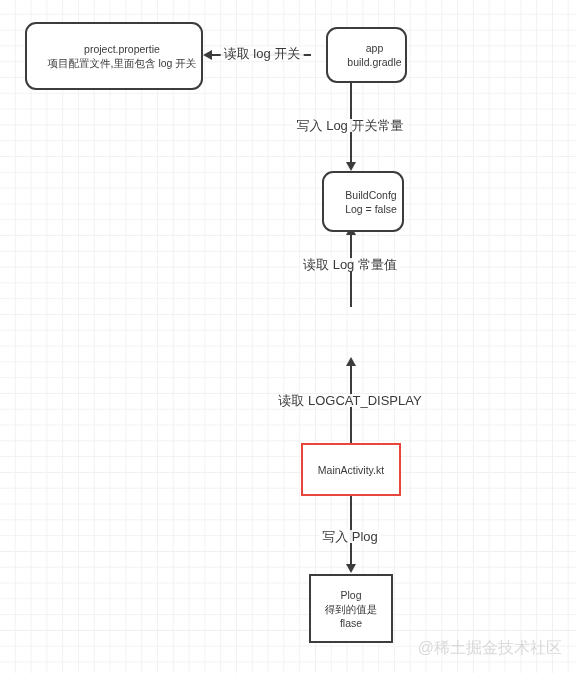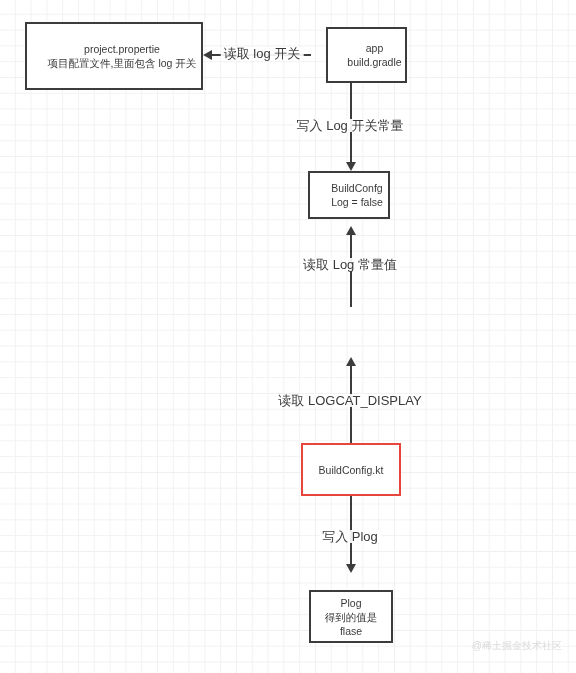--- a/index.html
+++ b/index.html
@@ -34,21 +34,21 @@
     display: flex;
     flex-direction: column;
     align-items: center;
     justify-content: center;
     text-align: center;
     color: #3a3a3a;
     font-size: 10.5px;
     line-height: 14px;
     z-index: 3;
   }
-  .node.rounded { border-radius: 0; padding-left: 16px; }
+  .node.rounded { border-radius: 11px; padding-left: 16px; }
   .node.accent  { border-color: #e8453c; }
   .node .line { display: block; white-space: nowrap; }
 
   .edge {
     position: absolute;
     background: #3c3c3c;
     z-index: 1;
   }
   .edge.v { width: 2px; }
   .edge.h { height: 2px; }
@@ -83,53 +83,53 @@
     white-space: nowrap;
     background: rgba(255,255,255,0.92);
     padding: 0 3px;
     z-index: 4;
   }
   .edge-label.center { transform: translateX(-50%); }
 
   #watermark {
     position: absolute;
     right: 14px;
-    bottom: 20px;
-    font-size: 10px;
+    bottom: 14px;
+    font-size: 16px;
     color: #d9d9d9;
     white-space: nowrap;
     z-index: 5;
   }
 </style>
 </head>
 <body>
 
 <div id="canvas">
 
   <div class="node rounded" style="left:25px; top:22px; width:178px; height:68px;">
     <span class="line">project.propertie</span>
     <span class="line">项目配置文件,里面包含 log 开关</span>
   </div>
 
   <div class="node rounded" style="left:311px; top:27px; width:81px; height:56px;margin-left:15px;">
     <span class="line">app</span>
     <span class="line">build.gradle</span>
   </div>
 
-  <div class="node rounded" style="left:308px; top:171px; width:82px; height:48px;">
+  <div class="node rounded" style="left:322px; top:171px; width:82px; height:61px;">
     <span class="line">BuildConfg</span>
     <span class="line">Log = false</span>
   </div>
 
 
   <div class="node accent" style="left:301px; top:443px; width:100px; height:53px;">
-    <span class="line">BuildConfig.kt</span>
+    <span class="line">MainActivity.kt</span>
   </div>
 
-  <div class="node" style="left:309px; top:574px; width:84px; height:53px;margin-top:16px;">
+  <div class="node" style="left:309px; top:574px; width:84px; height:69px;">
     <span class="line">Plog</span>
     <span class="line">得到的值是</span>
     <span class="line">flase</span>
   </div>
 
   <div class="edge h" style="left:212px; top:54px; width:99px;"></div>
   <div class="arrowhead left" style="left:203px; top:50px;"></div>
   <div class="edge-label center" style="left:262px; top:47px;">读取 log 开关</div>
 
   <div class="edge v" style="left:350px; top:83px; width:2px; height:80px;"></div>

